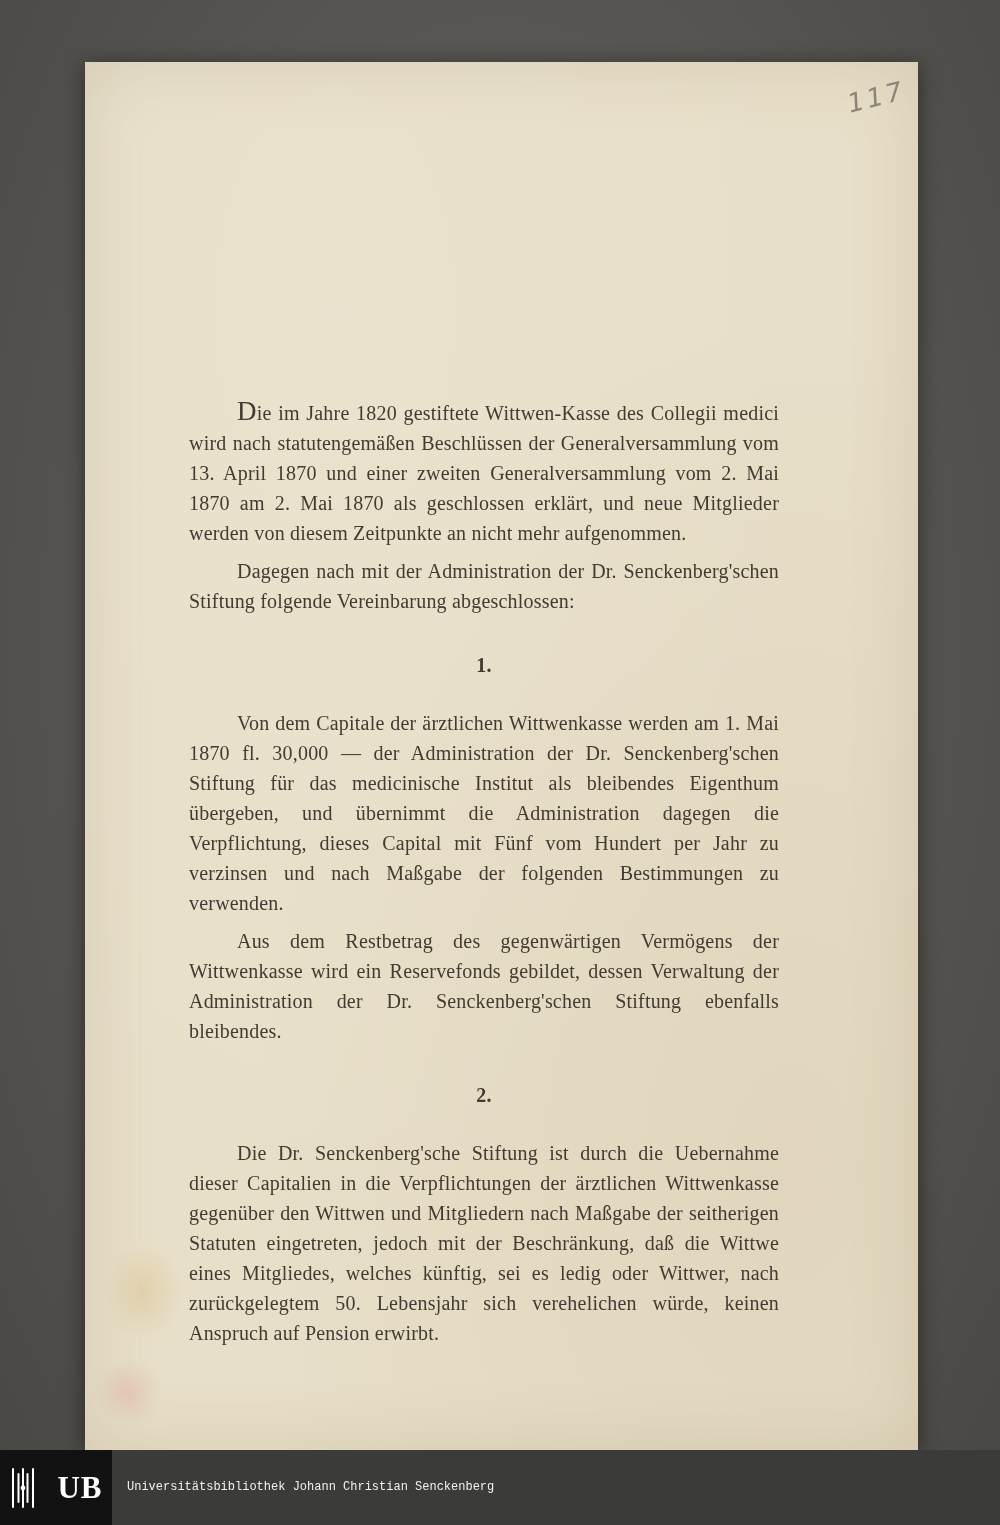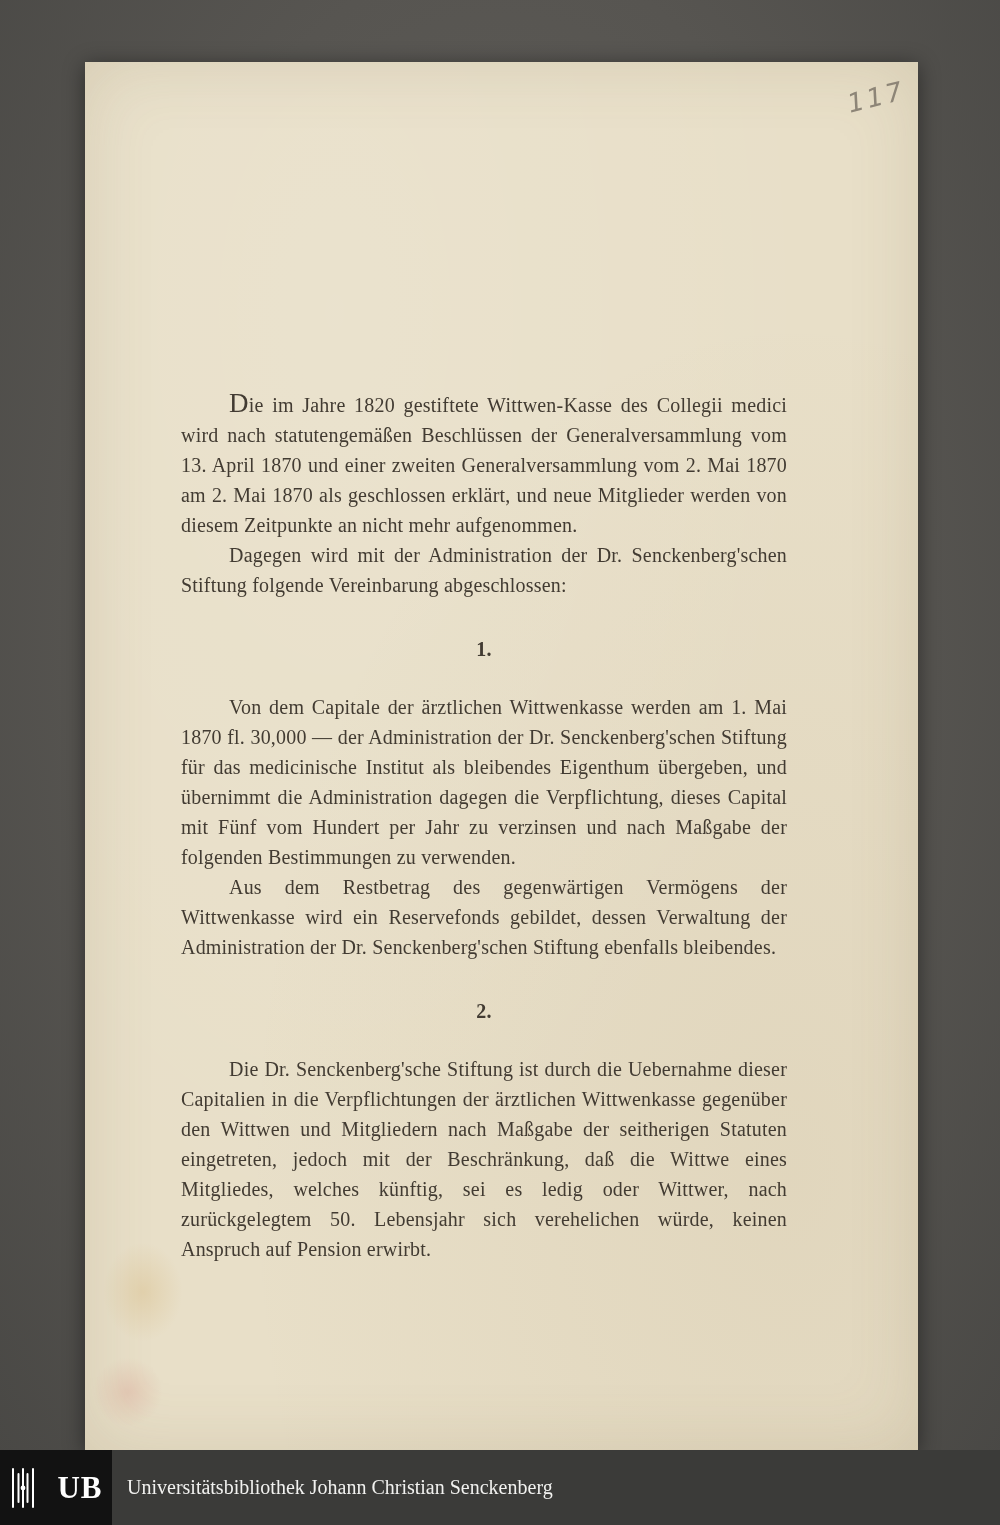--- a/index.html
+++ b/index.html
@@ -48,21 +48,21 @@
   .text-block {
     position: absolute;
     left: 96px; top: 326px;
     width: 606px;
     color: #423b32;
     font-size: 20px;
     line-height: 30px;
     text-align: justify;
     letter-spacing: 0.2px;
   }
-  .para { margin: 0; text-indent: 48px; }
+  .para { margin: 8px; text-indent: 48px; }
   .para-first::first-letter { font-size: 135%; }
   .heading {
     margin: 34px 0 28px 0;
     text-align: center;
     text-indent: 0;
     font-weight: bold;
   }
   
   .footer {
     position: absolute;
@@ -84,39 +84,39 @@
   .logo-ub {
     color: #ffffff;
     font-family: "Liberation Serif", serif;
     font-weight: bold;
     font-size: 31px;
     letter-spacing: 1px;
   }
   .footer-text {
     margin-left: 15px;
     color: #f2f2f0;
-    font-family: Liberation Serif, serif;
-    font-size: 20px;
+    font-family: Liberation Mono, monospace;
+    font-size: 12px;
     line-height: 23px;
   }
 </style>
 </head>
 <body>
 
 <div class="backdrop"></div>
 
 <div class="scan-page">
   <div class="stain stain-1"></div>
   <div class="stain stain-2"></div>
 
   <div class="handwritten">117</div>
 
   <div class="text-block">
     <p class="para para-first">Die im Jahre 1820 gestiftete Wittwen-Kasse des Collegii medici wird nach statutengemäßen Beschlüssen der Generalversammlung vom 13. April 1870 und einer zweiten Generalversammlung vom 2. Mai 1870 am 2. Mai 1870 als geschlossen erklärt, und neue Mitglieder werden von diesem Zeitpunkte an nicht mehr aufgenommen.</p>
-    <p class="para">Dagegen wird mit der Administration der Dr. Senckenberg'schen Stiftung folgende Vereinbarung abgeschlossen:</p>
+    <p class="para">Dagegen nach mit der Administration der Dr. Senckenberg'schen Stiftung folgende Vereinbarung abgeschlossen:</p>
     <p class="heading">1.</p>
     <p class="para">Von dem Capitale der ärztlichen Wittwenkasse werden am 1. Mai 1870 fl. 30,000 — der Administration der Dr. Senckenberg'schen Stiftung für das medicinische Institut als bleibendes Eigenthum übergeben, und übernimmt die Administration dagegen die Verpflichtung, dieses Capital mit Fünf vom Hundert per Jahr zu verzinsen und nach Maßgabe der folgenden Bestimmungen zu verwenden.</p>
     <p class="para">Aus dem Restbetrag des gegenwärtigen Vermögens der Wittwenkasse wird ein Reservefonds gebildet, dessen Verwaltung der Administration der Dr. Senckenberg'schen Stiftung ebenfalls bleibendes.</p>
     <p class="heading">2.</p>
     <p class="para">Die Dr. Senckenberg'sche Stiftung ist durch die Uebernahme dieser Capitalien in die Verpflichtungen der ärztlichen Wittwenkasse gegenüber den Wittwen und Mitgliedern nach Maßgabe der seitherigen Statuten eingetreten, jedoch mit der Beschränkung, daß die Wittwe eines Mitgliedes, welches künftig, sei es ledig oder Wittwer, nach zurückgelegtem 50. Lebensjahr sich verehelichen würde, keinen Anspruch auf Pension erwirbt.</p>
   </div>
 </div>
 
 <div class="footer">
   <div class="logo-box">

